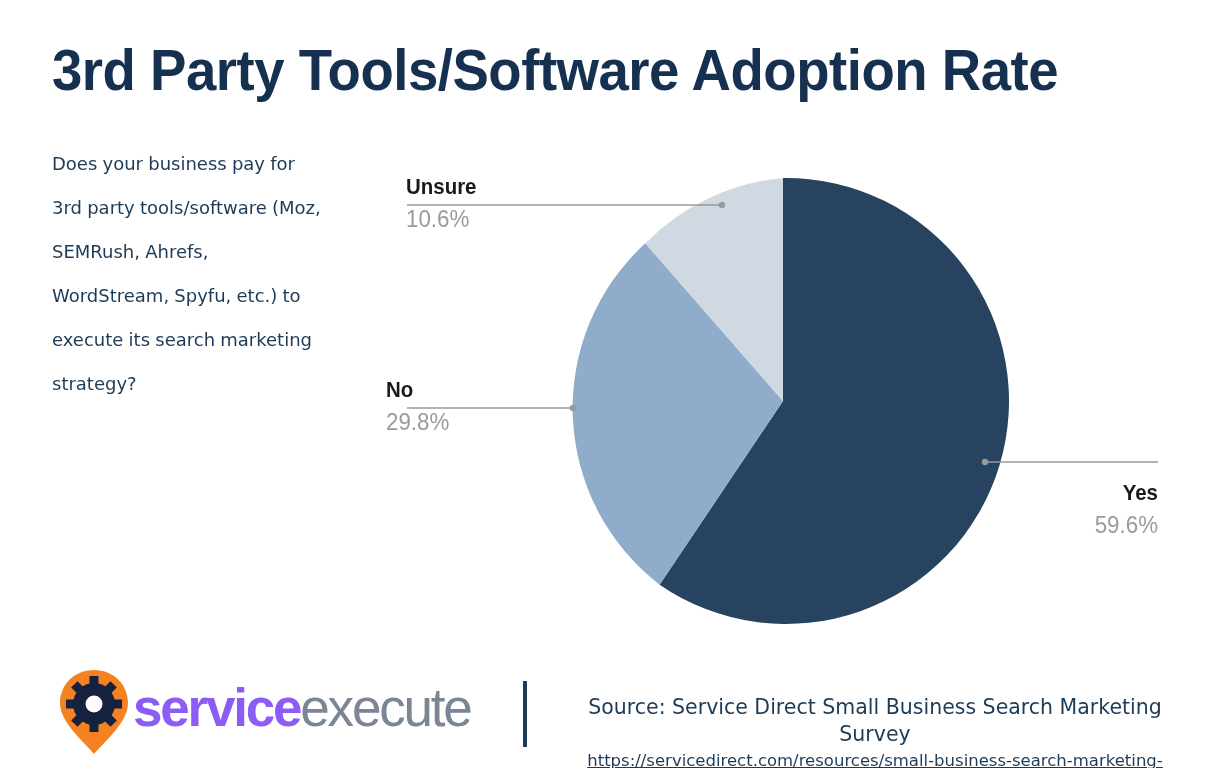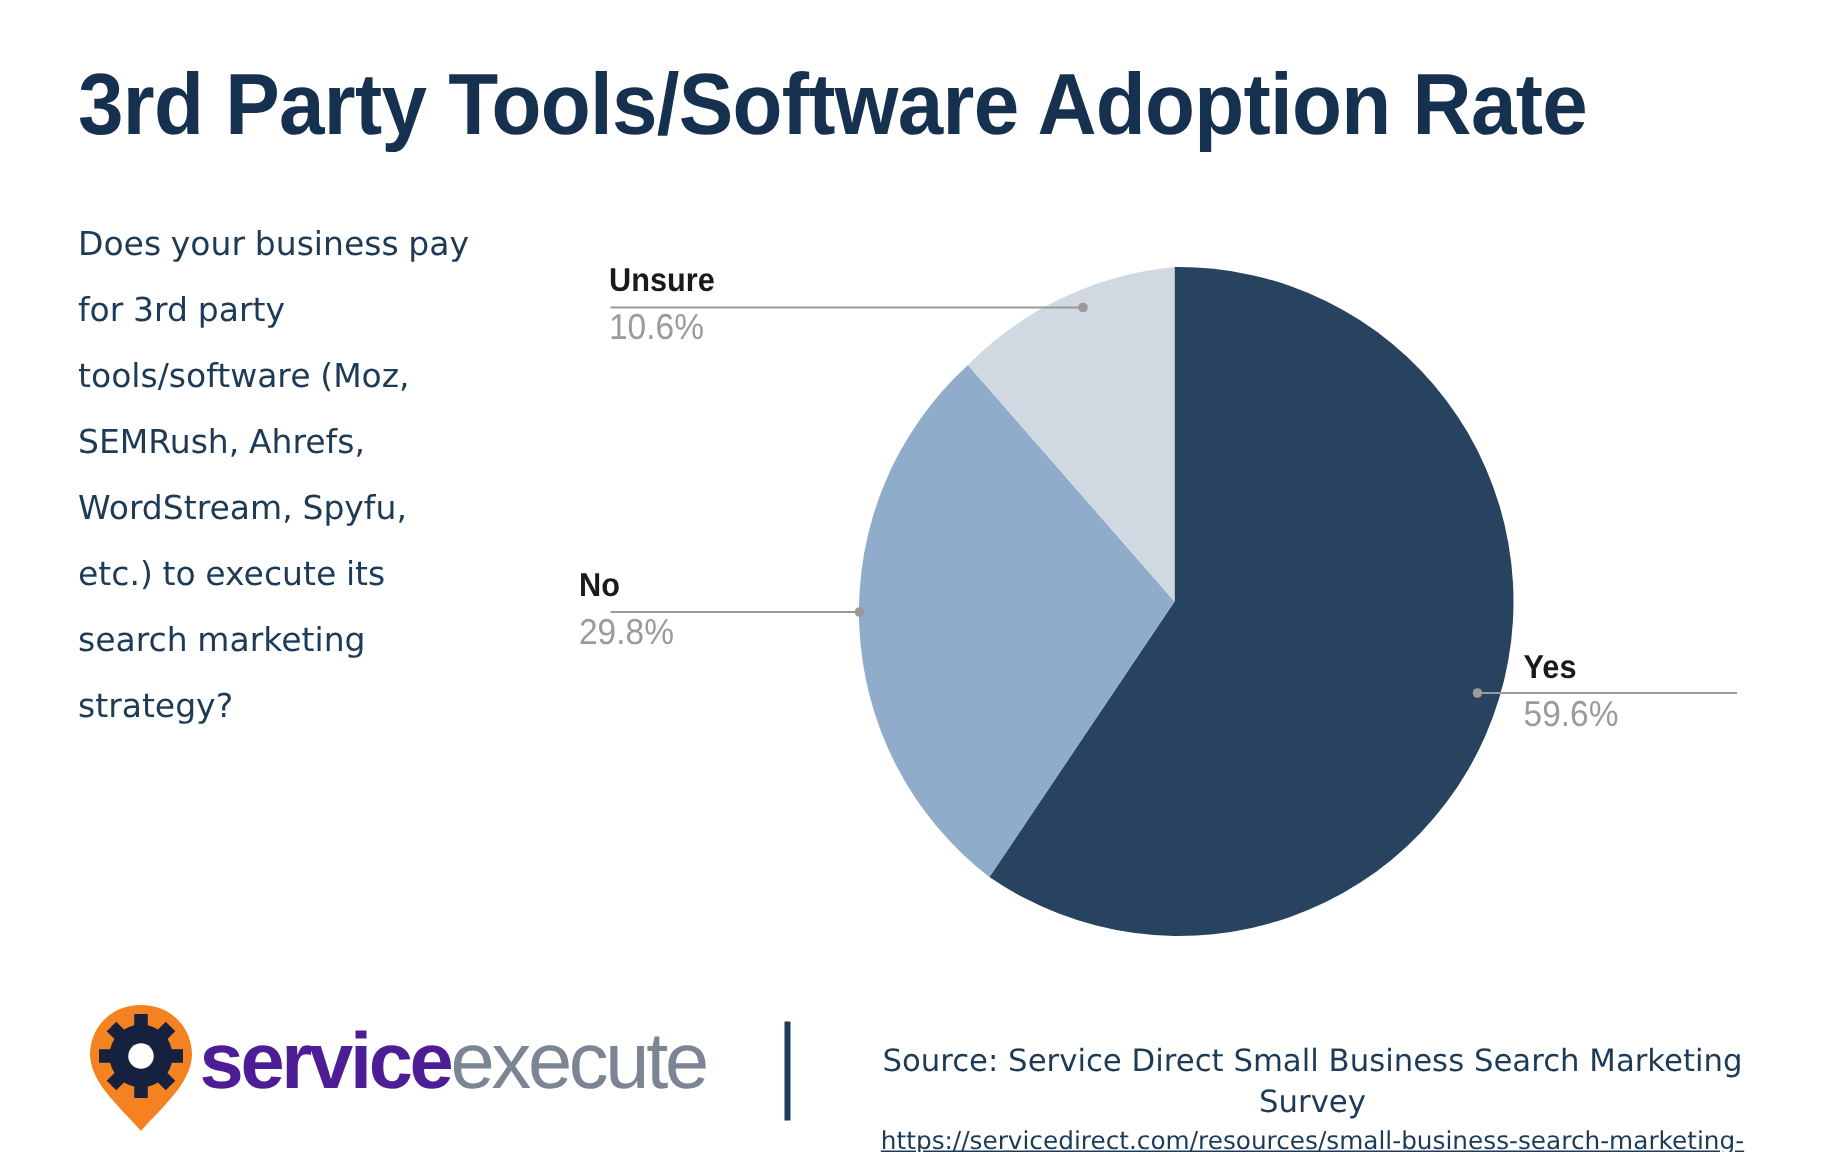--- a/index.html
+++ b/index.html
@@ -38,21 +38,21 @@
     white-space: nowrap;
   }
 
   
   .question {
     position: absolute;
     left: 52px;
     top: 142px;
     width: 275px;
     font-family: "DejaVu Sans", sans-serif;
-    font-size: 22px;
+    font-size: 18px;
     line-height: 44px;
     color: #1d3b57;
     word-spacing: -0.5px;
   }
 
   
   .chart-area {
     position: absolute;
     left: 0;
     top: 0;
@@ -86,20 +86,22 @@
   .callout .pct {
     font-size: 24px;
     font-weight: normal;
     color: #9b9b9b;
     display: block;
     transform: scaleX(0.93);
     transform-origin: left top;
     padding-top: 4px;
   }
   .callout.right-align {
+    text-align: right;
+    margin-top: 48px;
   }
   .callout.right-align .cat,
   .callout.right-align .pct {
     transform-origin: right center;
   }
 
   #callout-unsure { left: 406px; top: 176px; }
   #callout-no     { left: 386px; top: 379px; }
   #callout-yes    { left: 1005px; top: 434px; width: 153px; }
 
@@ -123,21 +125,21 @@
     position: absolute;
     left: 133px;
     top: 678px;
     font-family: "Liberation Sans", sans-serif;
     font-size: 53px;
     font-weight: bold;
     letter-spacing: -2.2px;
     line-height: 60px;
     white-space: nowrap;
   }
-  .logo-text .svc { color: #4c1d95; }
+  .logo-text .svc { color: #8b5cf6; }
   .logo-text .dir { color: #7b8594; font-weight: normal; }
 
   .source {
     position: absolute;
     left: 560px;
     top: 694px;
     width: 630px;
     text-align: center;
     font-family: "DejaVu Sans", sans-serif;
     font-size: 20.5px;

